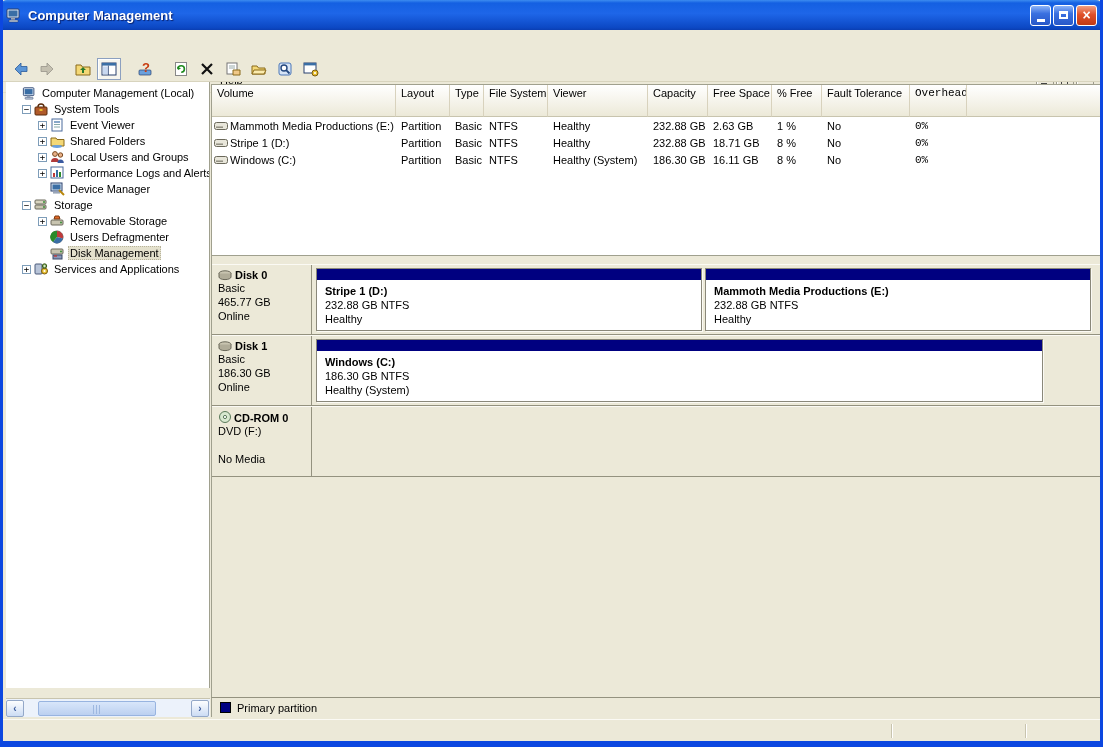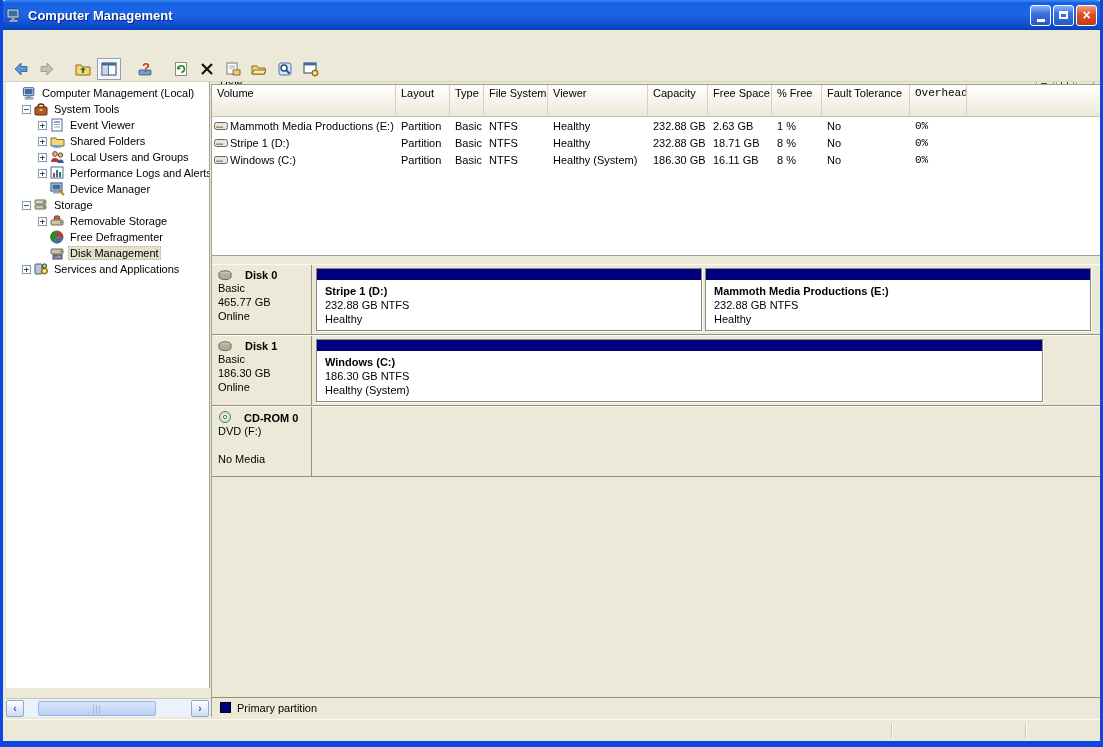--- a/index.html
+++ b/index.html
@@ -77,21 +77,21 @@
   .c0{width:184px;} .c1{width:54px;} .c2{width:34px;} .c3{width:64px;} .c4{width:100px;}
   .c5{width:60px;} .c6{width:64px;} .c7{width:50px;} .c8{width:88px;} .c9{width:57px;font-family:Liberation Mono, monospace;} .cf{flex:1;}
   .vcell.c0 { display:flex; align-items:center; padding-left:2px; gap:2px; }
   
   .graphpane {
     position:absolute; left:208px; top:256px; width:892px; height:441px; background:#ECE9D8;
     border-left:1px solid #A0A08E; padding-top:8px;
   }
   .diskrow { display:flex; height:71px; border-bottom:1px solid #94927F; border-top:1px solid #FBFAF4; }
   .disklabel { width:100px; flex:none; border-right:1px solid #94927F; padding:4px 2px 0 6px; }
-  .disklabel .dname { font-size:11px; font-weight:bold; display:flex; align-items:center; gap:12px; }
+  .disklabel .dname { font-size:11px; font-weight:bold; display:flex; align-items:center; gap:2px; }
   .disklabel .dline { font-size:11px; line-height:14px; }
   .partarea { flex:1; display:flex; padding:3px 2px 3px 4px; gap:3px; }
   .part {
     border:1px solid #8A887A; background:#fff; box-shadow:1px 1px 0 #FBFAF4;
     display:flex; flex-direction:column; flex:none;
   }
   .pstrip { height:11px; margin:0; }
   .ptext { padding:4px 0 0 8px; }
   .ptext .pname { font-size:11px; font-weight:bold; line-height:14px; }
   .ptext .pline { font-size:11px; line-height:14px; }
@@ -391,21 +391,21 @@
     <div class="treerow" style="padding-left:32px;">
       <span class="expander none"></span>
       <span class="ticon">
           <svg width="15" height="14">
             <circle cx="7" cy="7" r="6" fill="#fff" stroke="#555"></circle>
             <path d="M7 7 L7 1 A6 6 0 0 1 12.8 8.5 Z" fill="#C03A3A"></path>
             <path d="M7 7 L12.8 8.5 A6 6 0 0 1 3 12 Z" fill="#3A6EA5"></path>
             <path d="M7 7 L3 12 A6 6 0 0 1 7 1 Z" fill="#2A8A2A"></path>
           </svg>
         </span>
-      <span class="tlabel">Free Defragmenter</span>
+      <span class="tlabel">Users Defragmenter</span>
     </div>
     <div class="treerow selected" style="padding-left:32px;">
       <span class="expander none"></span>
       <span class="ticon">
           <svg width="15" height="14">
             <rect x="1" y="3" width="12" height="5" rx="1" fill="#C8C4B0" stroke="#6A685A"></rect>
             <circle cx="11" cy="5.5" r="0.9" fill="#2A8A2A"></circle>
             <rect x="3" y="9" width="9" height="4" fill="#8A98B8" stroke="#3A4A6A"></rect>
             <path d="M4 10 L7 10" stroke="#C03A3A" stroke-width="1.4"></path>
           </svg>

